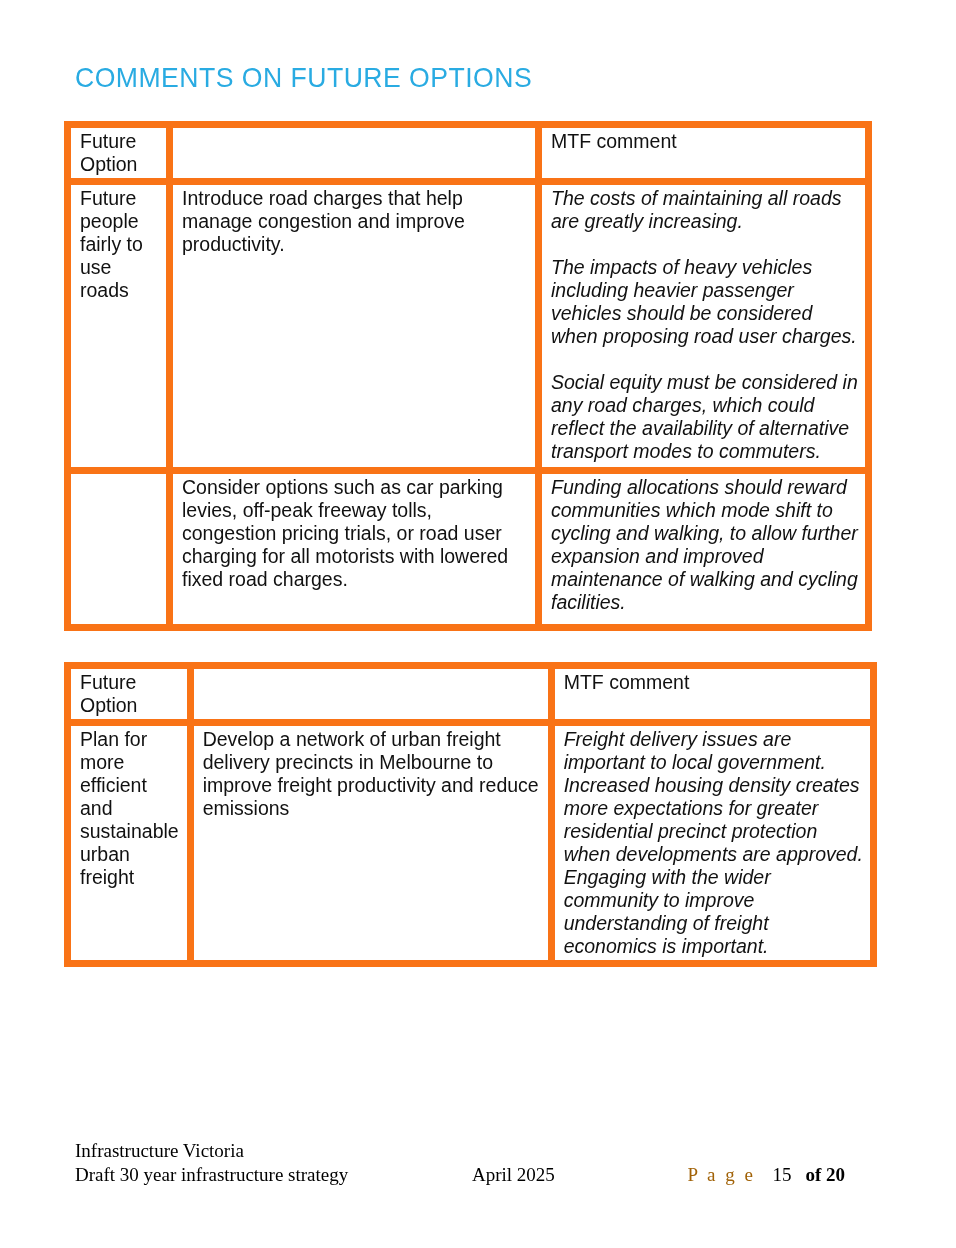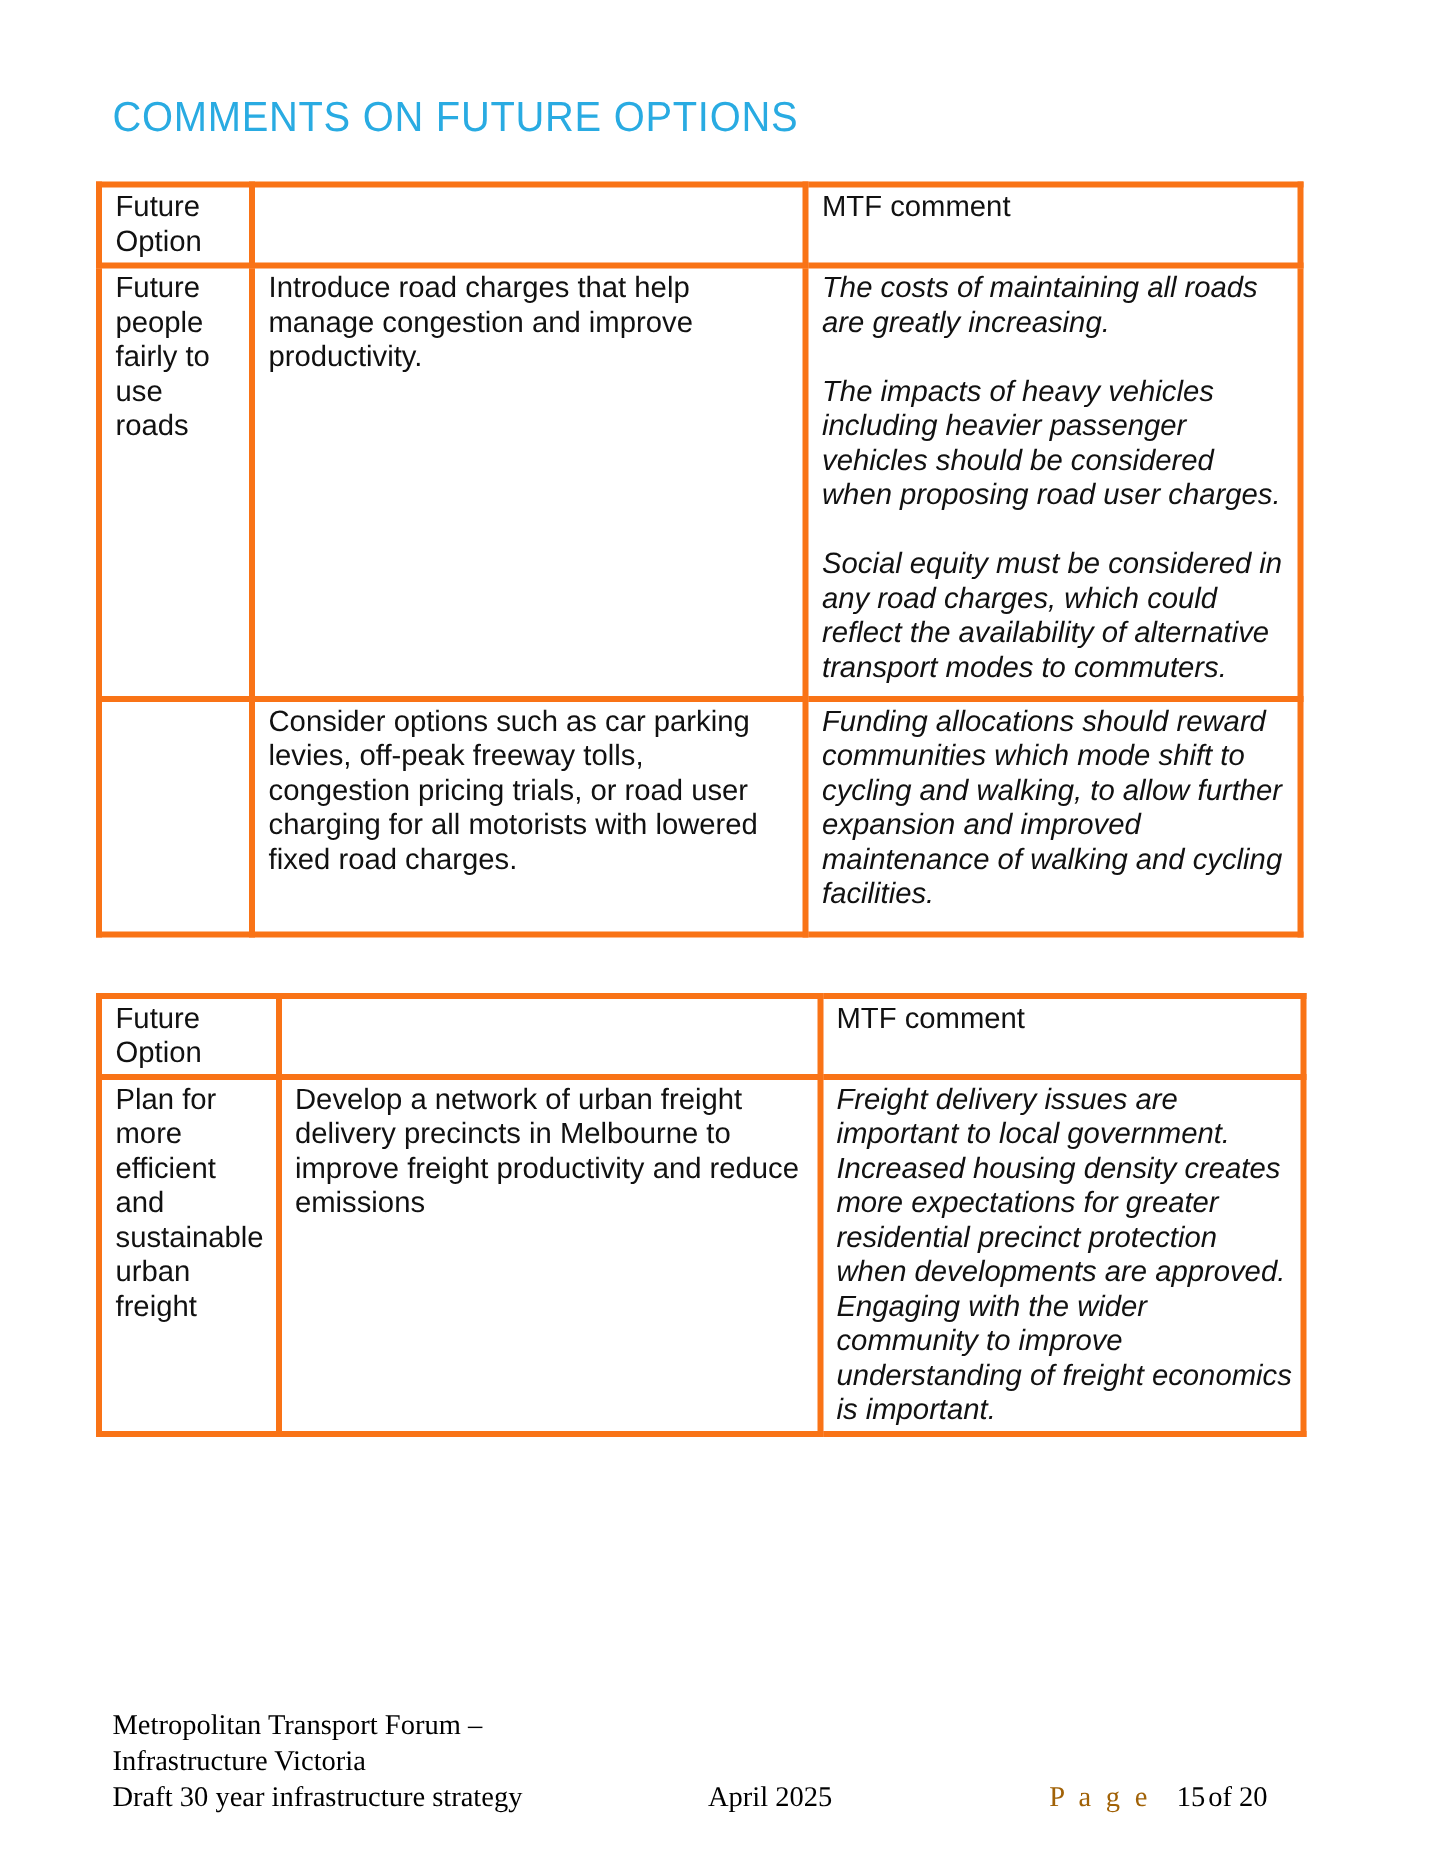--- a/index.html
+++ b/index.html
@@ -14,34 +14,34 @@
     color:var(--accent, #29abe2);
     transform:scaleX(0.95); transform-origin:left top;
   }
   table.doc-table {
     position:absolute; left:64px; border-collapse:collapse; table-layout:fixed;
     font-size:19.5px; line-height:23px;
   }
   .t1 { top:121px; }
   .t2 { top:662px; }
   td {
-    border:4px solid #f97316; vertical-align:top;
+    border:7px solid #f97316; vertical-align:top;
     padding:2px 8px 2px 9px; overflow:hidden; word-wrap:break-word;
   }
   td.comment { white-space:pre-line; padding-right:4px;font-style:italic; }
   .footer {
     position:absolute; left:75px; top:1139px; width:770px;
     font-family:"Liberation Serif", serif; font-size:19px; line-height:24px; color:#000;
   }
   .footer-line3 { position:relative; }
   .footer-date { position:absolute; left:397px; top:0;text-align:center; }
   .footer-page { position:absolute; right:0; top:0; white-space:nowrap; }
   .page-label { color:#a16207; letter-spacing:2.5px; }
   .page-num { margin-left:17px; }
-  .page-total { font-weight:normal; margin-left:2px; }
+  .page-total { font-weight:bold; margin-left:14px; }
 </style>
 </head>
 <body>
 
 <h1 class="heading">COMMENTS ON FUTURE OPTIONS</h1>
 
 <table class="doc-table t1">
   <colgroup>
     <col style="width:102px">
       <col style="width:369px">
@@ -84,20 +84,19 @@
     </tr>
     <tr style="height:230px">
       <td>Plan for more efficient and sustainable urban freight</td>
       <td>Develop a network of urban freight delivery precincts in Melbourne to improve freight productivity and reduce emissions</td>
       <td class="comment">Freight delivery issues are important to local government. Increased housing density creates more expectations for greater residential precinct protection when developments are approved. Engaging with the wider community to improve understanding of freight economics is important.</td>
     </tr>
   </tbody>
 </table>
 
 <div class="footer">
-  <div>Metropolitan Transport Forum –</div>
   <div>Infrastructure Victoria</div>
   <div class="footer-line3">
     <span>Draft 30 year infrastructure strategy</span>
     <span class="footer-date">April 2025</span>
     <span class="footer-page"><span class="page-label">P a g e</span><span class="page-num">15</span><span class="page-total">of 20</span></span>
   </div>
 </div>
 
 </body></html>

